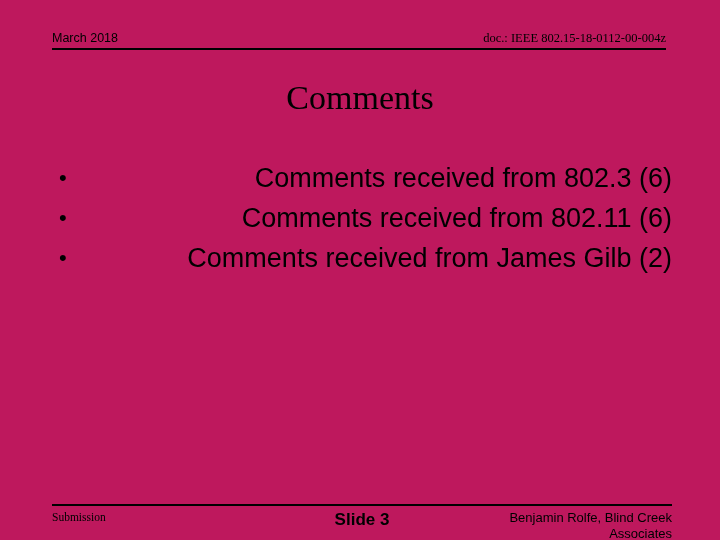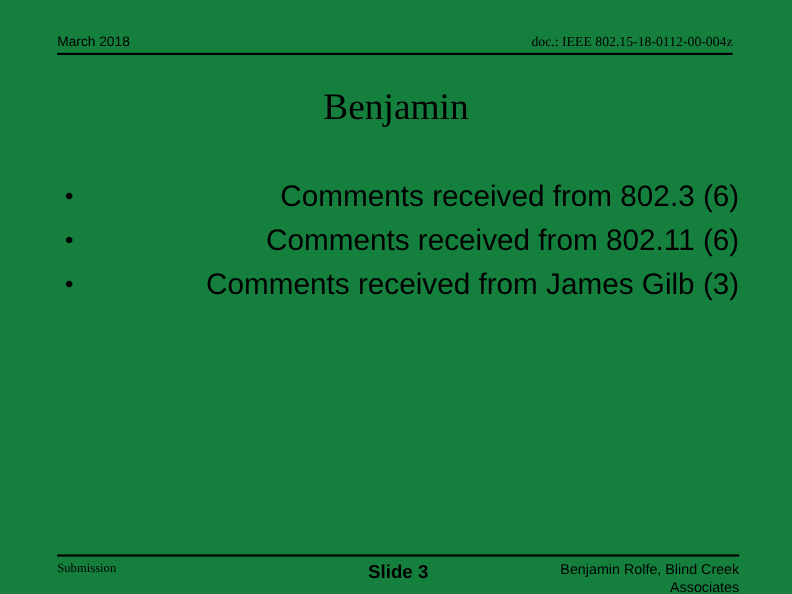--- a/index.html
+++ b/index.html
@@ -12,21 +12,21 @@
     height: 540px;
     overflow: hidden;
     font-family: "Liberation Sans", sans-serif;
     color: #000000;
   }
 
   .slide {
     position: relative;
     width: 720px;
     height: 540px;
-    background: #15803d;
+    background: #be185d;
   }
 
   
   .header {
     position: absolute;
     left: 52px;
     top: 30px;
     width: 614px;
     height: 22px;
   }
@@ -158,37 +158,37 @@
 <body>
 
 <div class="slide">
 
   <div class="header">
     <div class="header-left">March 2018</div>
     <div class="header-right">doc.: IEEE 802.15-18-0112-00-004z</div>
   </div>
   <div class="header-rule"></div>
 
-  <div class="title">Benjamin</div>
+  <div class="title">Comments</div>
 
   <div class="body">
 
     <div class="bullet-row">
       <span class="bullet-marker">•</span>
       <span class="bullet-text">Comments received from 802.3 (6)</span>
     </div>
 
     <div class="bullet-row">
       <span class="bullet-marker">•</span>
       <span class="bullet-text">Comments received from 802.11 (6)</span>
     </div>
 
     <div class="bullet-row">
       <span class="bullet-marker">•</span>
-      <span class="bullet-text">Comments received from James Gilb (3)</span>
+      <span class="bullet-text">Comments received from James Gilb (2)</span>
     </div>
 
   </div>
 
   <div class="footer-rule"></div>
   <div class="footer">
     <div class="footer-left">Submission</div>
     <div class="footer-center">Slide 3</div>
     <div class="footer-right">Benjamin Rolfe, Blind Creek Associates</div>
   </div>

